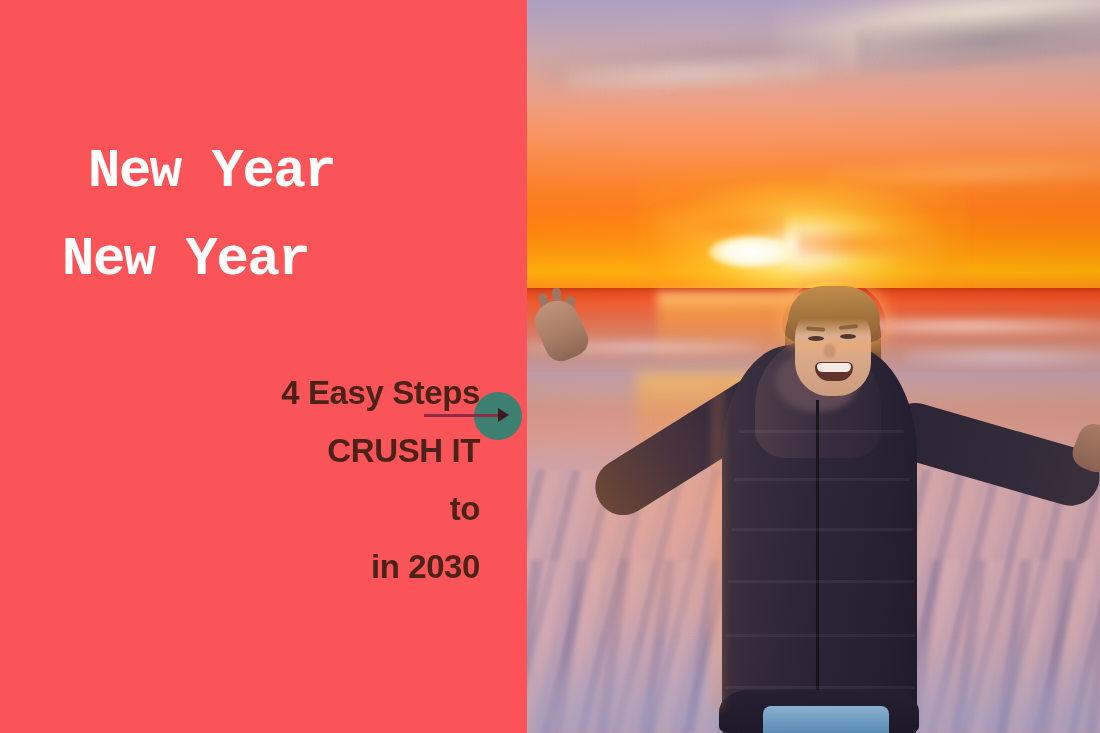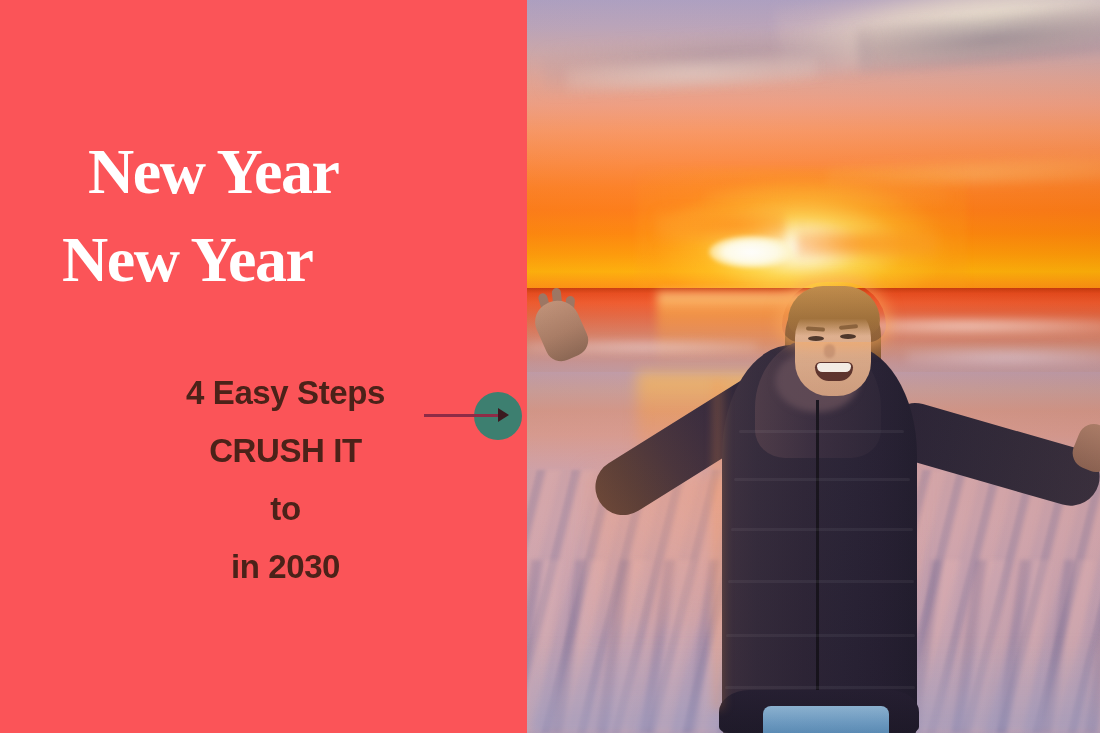--- a/index.html
+++ b/index.html
@@ -31,37 +31,37 @@
     z-index: 5;
   }
 
   .headline-block {
     position: absolute;
     left: 62px;
     top: 128px;
     width: 460px;
   }
   .headline-line {
-    font-family: Liberation Serif, serif;
+    font-family: Liberation Mono, monospace;
     font-weight: bold;
-    font-size: 64px;
+    font-size: 54px;
     line-height: 88px;
     letter-spacing: -1.5px;
     color: #ffffff;
     white-space: nowrap;
   }
   .headline-line.l1 { padding-left: 26px; }
   .headline-line.l2 { padding-left: 0px; }
 
   .sub-block {
     position: absolute;
-    left: 78px;
+    left: 65px;
     top: 364px;
     width: 415px;
-    text-align: center;
+    text-align: right;
   }
   .sub-line {
     font-family: "Liberation Sans", sans-serif;
     font-weight: bold;
     font-size: 33px;
     line-height: 58px;
     letter-spacing: -0.4px;
     color: #4b2219;
     white-space: nowrap;
   }

